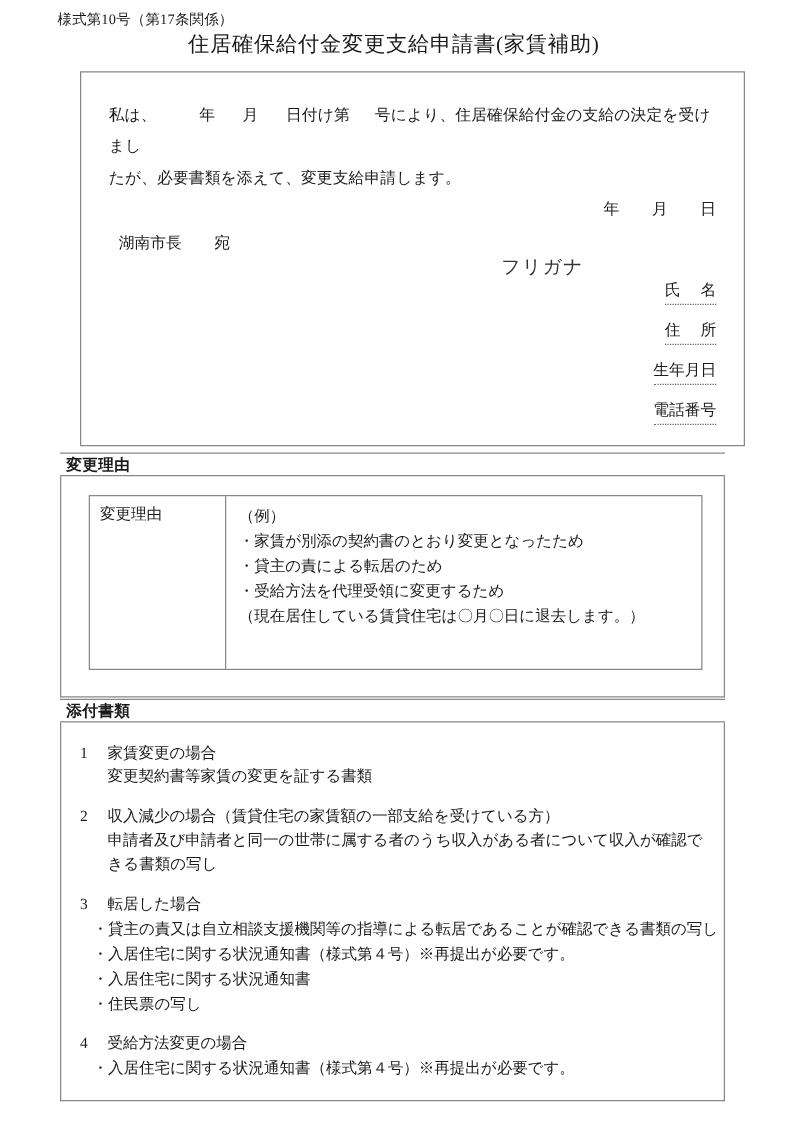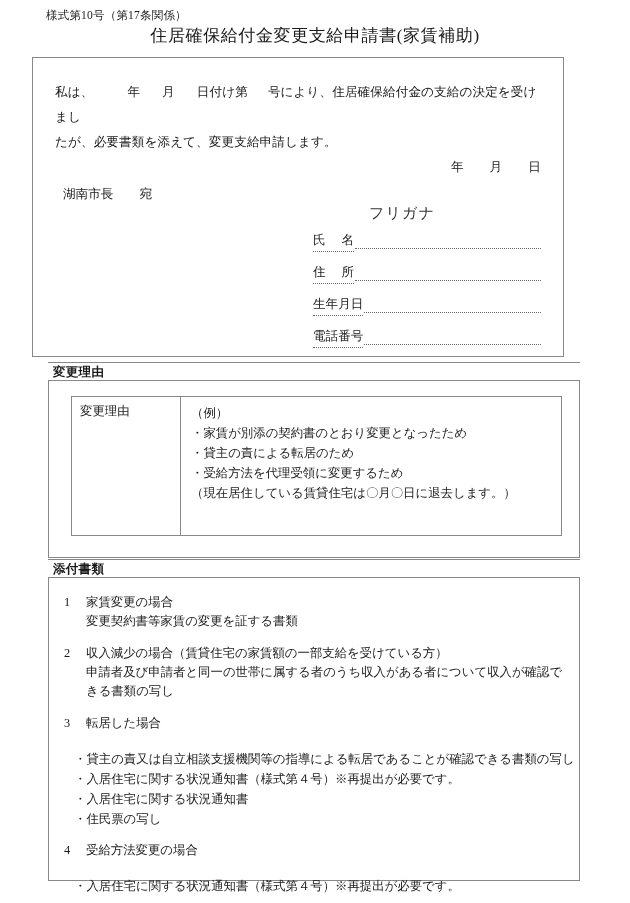--- a/index.html
+++ b/index.html
@@ -39,21 +39,21 @@
     top: 24px;
     text-align: center;
     font-size: 17px;
     letter-spacing: 0.6px;
     white-space: nowrap;
   }
 
   
   .top-frame {
     position: absolute;
-    left: 32px;
+    left: 64px;
     top: 57px;
     width: 532px;
     height: 300px;
     border: 1px solid #888;
     box-sizing: border-box;
   }
   .stmt {
     position: absolute;
     left: 22px;
     top: 22px;
@@ -98,20 +98,21 @@
     letter-spacing: 1.2px;
     margin-left: 56px;
     margin-bottom: 1px;
     color: #333;
   }
   .field-row {
     display: flex;
     align-items: flex-end;
     margin-top: 0;
     height: 28px;
+    flex-direction: column;
   }
   .field-row + .field-row { margin-top: 4px; }
   .field-label {
     font-size: 12.6px;
     white-space: nowrap;
     flex: 0 0 auto;
     padding-bottom: 1px;
   }
   .field-label .lgap { display: inline-block; width: 16px; }
   .field-dots {
@@ -214,21 +215,21 @@
   .attach-title { flex: 1 1 auto; }
   .attach-body {
     margin-left: 26px;
     line-height: 1.58;
     margin-top: 1px;
   }
   .attach-body.wrap { white-space: normal; }
   .attach-bullets {
     margin-left: 14px;
     line-height: 1.62;
-    margin-top: 17px;
+    margin-top: 1px;
   }
   .attach-bullets div { white-space: nowrap; }
 </style>
 </head>
 <body>
 
 <div class="page">
 
   <div class="form-no">様式第10号（第17条関係）</div>
   <div class="doc-title">住居確保給付金変更支給申請書(家賃補助)</div>

